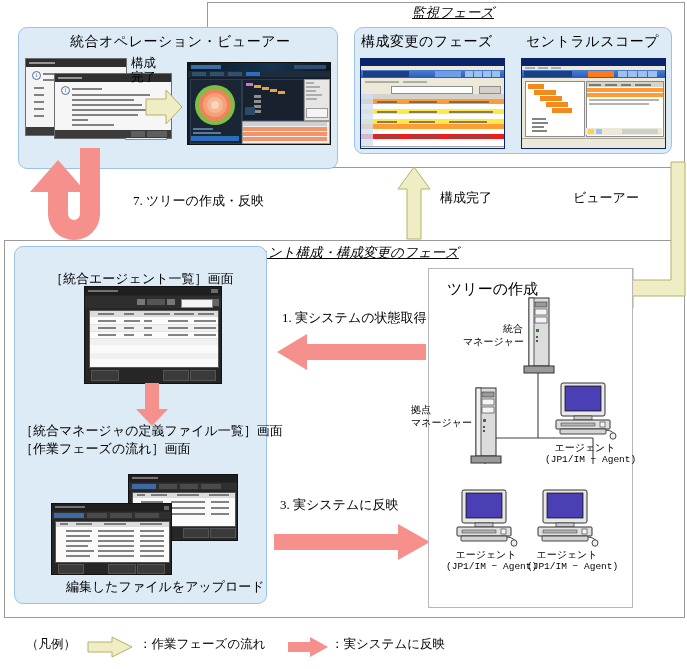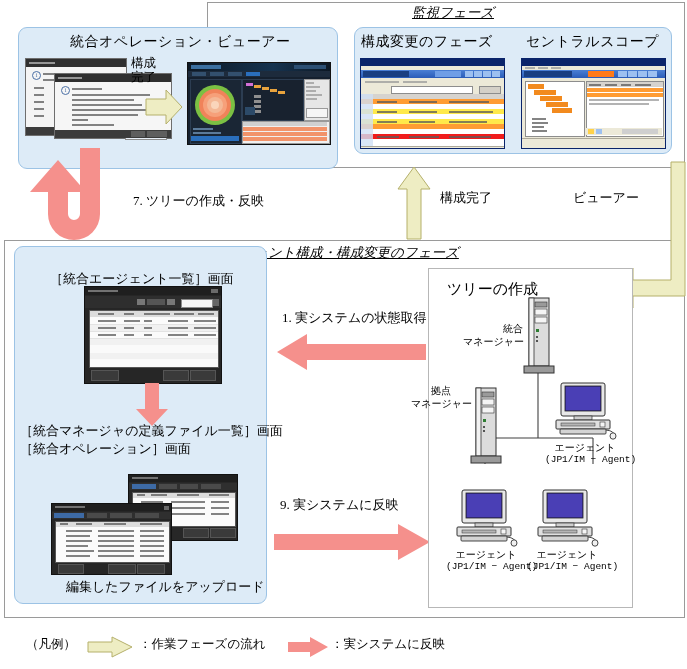--- a/index.html
+++ b/index.html
@@ -374,21 +374,21 @@
 <svg class="abs arrow-svg" style="left:134px;top:383px;" width="36" height="44" viewBox="0 0 36 44">
   <polygon points="11,0 25,0 25,26 34,26 18,43 2,26 11,26" fill="#f5908c"></polygon>
 </svg>
 
 <svg class="abs arrow-svg" style="left:275px;top:333px;" width="153" height="38" viewBox="0 0 153 38">
   <polygon points="151,11 32,11 32,1 2,19 32,37 32,27 151,27" fill="#f5908c"></polygon>
 </svg>
 <div class="abs lbl" style="left:282px;top:310px;font-size:13px;">1. 実システムの状態取得</div>
 
 <div class="abs lbl" style="left:20px;top:423px;font-size:13px;">［統合マネージャの定義ファイル一覧］画面</div>
-<div class="abs lbl" style="left:20px;top:441px;font-size:13px;">［統合オペレーション］画面</div>
+<div class="abs lbl" style="left:20px;top:441px;font-size:13px;">［作業フェーズの流れ］画面</div>
 
 <div class="shot" style="left:128px;top:474px;width:108px;height:65px;background:#272727;border:1px solid #111;">
   <div style="position:absolute;left:0;top:0;width:108px;height:7px;background:#1f1f1f;"></div>
   <div class="txtline" style="left:3px;top:2px;width:26px;background:#8f8f8f;"></div>
   <div style="position:absolute;left:0;top:8px;width:108px;height:7px;background:#2f2f2f;"></div>
   <div style="position:absolute;left:3px;top:9px;width:24px;height:5px;background:#3d6aa5;"></div>
   <div style="position:absolute;left:30px;top:9px;width:18px;height:5px;background:#4a4a4a;"></div>
   <div style="position:absolute;left:51px;top:9px;width:18px;height:5px;background:#4a4a4a;"></div>
   <div style="position:absolute;left:72px;top:9px;width:20px;height:5px;background:#4a4a4a;"></div>
   <div style="position:absolute;left:3px;top:17px;width:102px;height:33px;background:#fbfbfb;border:1px solid #555;overflow:hidden;">
@@ -450,21 +450,21 @@
   <div style="position:absolute;left:85px;top:60px;width:26px;height:8px;background:#3a3a3a;border:1px solid #555;"></div>
 </div>
 
 <div class="abs lbl" style="left:48px;top:578px;font-size:13px;line-height:1.45;">
   <div style="padding-left:18px;">編集したファイルをアップロード</div>
 </div>
 
 <svg class="abs arrow-svg" style="left:272px;top:522px;" width="160" height="40" viewBox="0 0 160 40">
   <polygon points="2,12 126,12 126,2 158,20 126,38 126,28 2,28" fill="#f5908c"></polygon>
 </svg>
-<div class="abs lbl" style="left:280px;top:497px;font-size:13px;">9. 実システムに反映</div>
+<div class="abs lbl" style="left:280px;top:497px;font-size:13px;">3. 実システムに反映</div>
 
 <div class="abs" id="realsys-frame"></div>
 <div class="abs" style="left:447px;top:280px;font-size:15px;white-space:nowrap;">ツリーの作成</div>
 
 <svg class="abs arrow-svg" style="left:428px;top:268px;" width="203" height="338" viewBox="0 0 203 338">
   <g stroke="#404040" stroke-width="1.1" fill="none">
     <line x1="110" y1="105" x2="110" y2="170"></line>
     <line x1="57" y1="170" x2="165" y2="170"></line>
     <line x1="57" y1="170" x2="57" y2="196"></line>
     <line x1="165" y1="170" x2="165" y2="196"></line>
@@ -491,21 +491,21 @@
   <rect x="6" y="0" width="20" height="68" fill="#dcdcdc" stroke="#333" stroke-width="1"></rect>
   <rect x="6" y="0" width="5" height="68" fill="#f2f2f2" stroke="#333" stroke-width="0.8"></rect>
   <rect x="12" y="4" width="12" height="5" fill="#9a9a9a" stroke="#333" stroke-width="0.6"></rect>
   <rect x="12" y="11" width="12" height="6" fill="#f5f5f5" stroke="#333" stroke-width="0.6"></rect>
   <rect x="12" y="19" width="12" height="6" fill="#f5f5f5" stroke="#333" stroke-width="0.6"></rect>
   <rect x="13" y="31" width="3" height="3" fill="#2e7d32"></rect>
   <circle cx="14" cy="39" r="1.1" fill="#333"></circle>
   <circle cx="14" cy="43" r="1.1" fill="#333"></circle>
   <rect x="1" y="68" width="30" height="7" fill="#9a9a9a" stroke="#333" stroke-width="1"></rect>
 </svg>
-<div class="abs lbl-sm" style="left:411px;top:384px;width:60px;text-align:center;">
+<div class="abs lbl-sm" style="left:411px;top:403px;width:60px;text-align:left;">
   <div>拠点</div>
   <div>マネージャー</div>
 </div>
 
 <svg class="abs arrow-svg" style="left:554px;top:383px;" width="62" height="56" viewBox="0 0 62 56">
   <rect x="7" y="0" width="44" height="33" rx="2" fill="#e8e8e8" stroke="#333" stroke-width="1"></rect>
   <rect x="11" y="3" width="36" height="25" fill="#3b2f9c" stroke="#222" stroke-width="0.8"></rect>
   <rect x="12" y="4" width="34" height="23" fill="#4a3fb5"></rect>
   <rect x="20" y="33" width="18" height="4" fill="#cfcfcf" stroke="#333" stroke-width="0.7"></rect>
   <rect x="2" y="37" width="54" height="9" rx="1" fill="#e0e0e0" stroke="#333" stroke-width="1"></rect>

